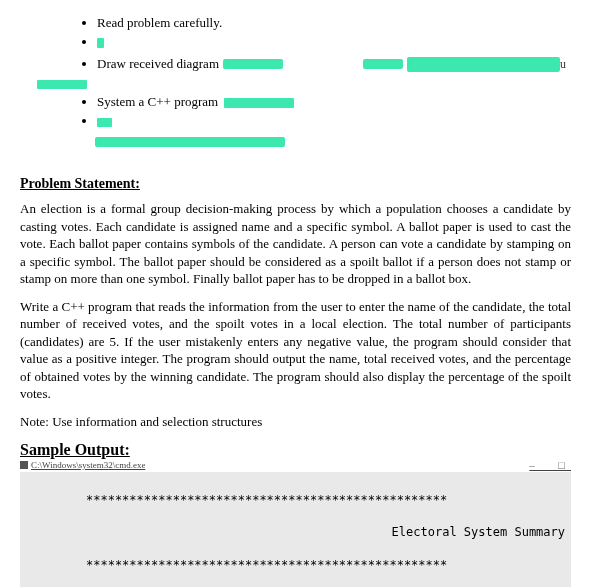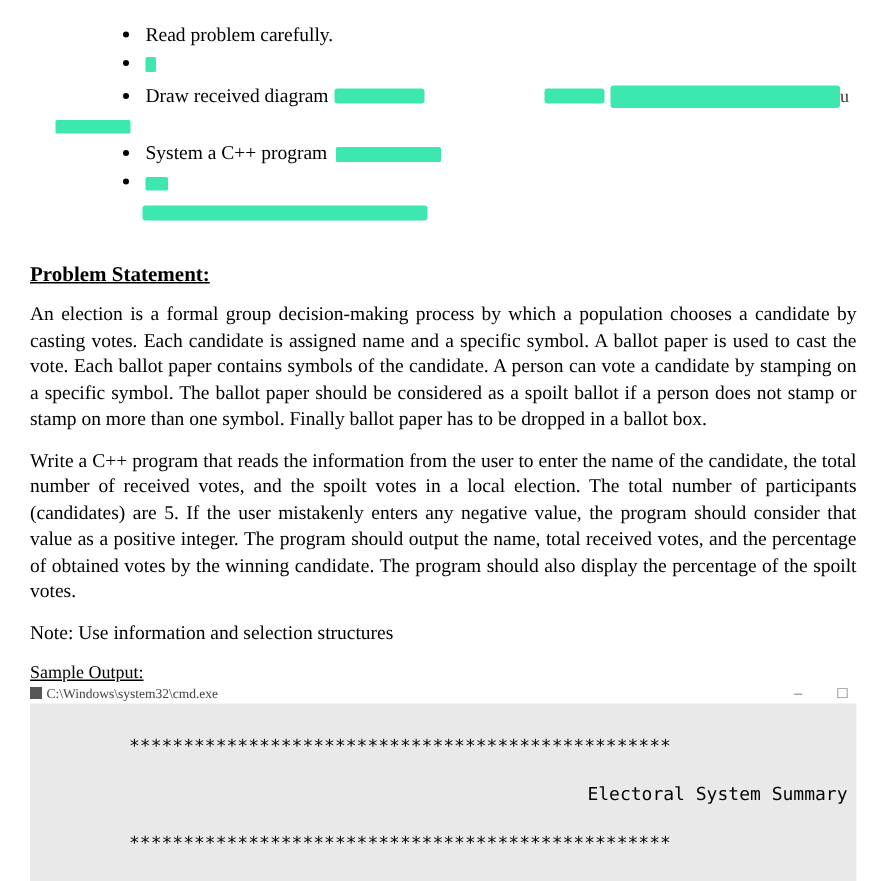--- a/index.html
+++ b/index.html
@@ -63,32 +63,33 @@
     text-decoration: underline;
     margin: 29px 0 8px 0;
   }
   p.body {
     text-align: justify;
     margin: 0 0 10px 0;
     line-height: 1.35;
   }
   .note { margin-bottom: 10px; }
   .so-head {
-    font-size: 12px;
-    font-weight: normal;
+    font-size: 16px;
+    font-weight: bold;
     text-decoration: underline;
     margin: 6px 0 0 0;
   }
   .so-path {
     font-size: 9px;
     color: #444;
     display: flex;
     align-items: center;
     gap: 3px;
     margin-bottom: 1px;
+    text-decoration: underline;
   }
   .so-path .sq {
     width: 8px; height: 8px;
     background: #555;
     display: inline-block;
   }
   .win-ctrl {
     margin-left: auto;
     font-size: 11px;
     color: #666;

